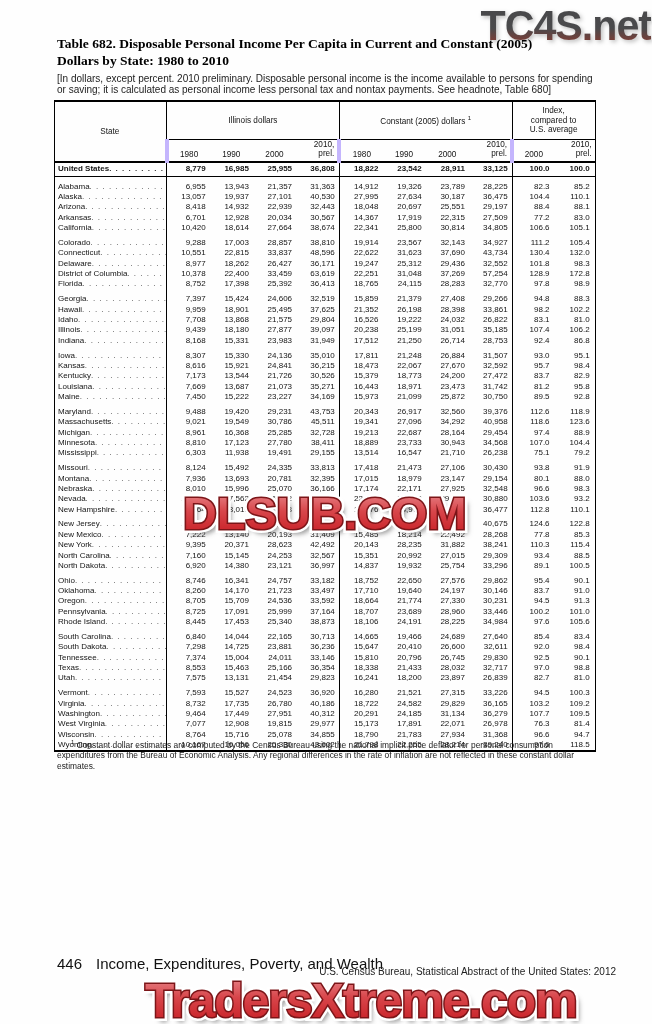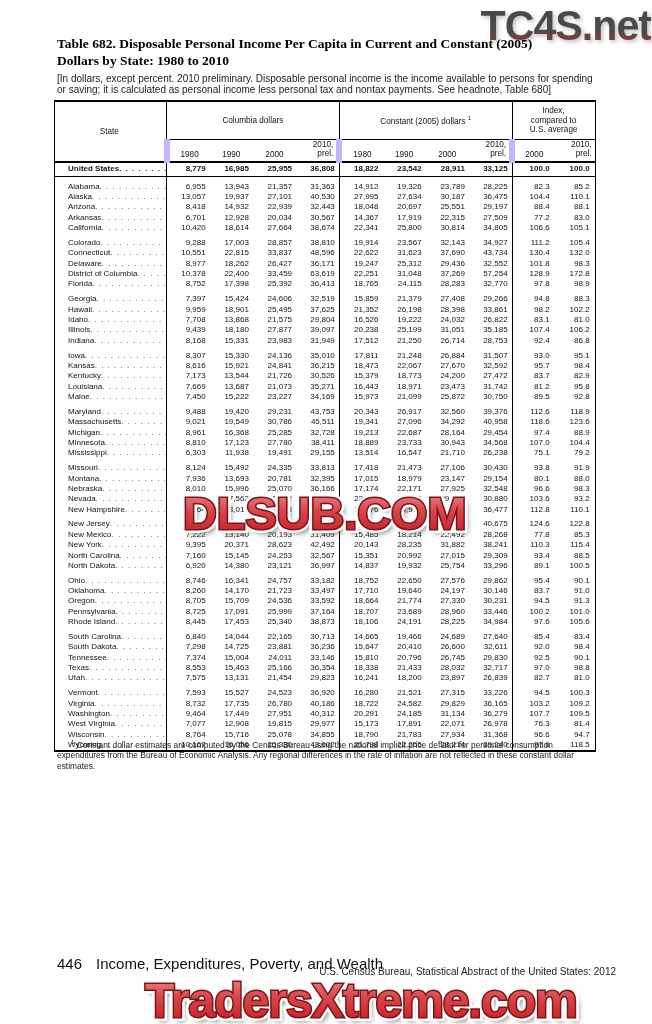--- a/index.html
+++ b/index.html
@@ -21,30 +21,30 @@
   col.c-i{width:41.5px;}
   th,td{padding:0;margin:0;white-space:nowrap;overflow:hidden;font-weight:400;}
   thead th{font-size:8.2px;line-height:9.5px;}
   th.state-h{border-left:1px solid #000;border-bottom:2px solid #000;
              text-align:center;vertical-align:middle;}
   th.grp{border-left:1px solid #000;border-bottom:1px solid #000;
          text-align:center;vertical-align:middle;height:37px;}
   th.grp.idx{white-space:pre-line;border-right:1px solid #000;}
   tr.years th{height:19px;border-bottom:2px solid #000;vertical-align:bottom;
               text-align:center;padding-bottom:2px;}
-  tr.years th.gl{border-left:6px solid #c4b5fd;}
+  tr.years th.gl{border-left:4px solid #c4b5fd;}
   tr.years th.pr{text-align:right;white-space:pre-line;padding-right:3px;line-height:8.8px;}
   tr.years th.last{border-right:1px solid #000;}
   tbody td{height:10.35px;line-height:10.35px;text-align:right;padding-right:4px;}
   tbody td.st{text-align:left;padding-right:0;border-left:1px solid #000;}
   tbody td.g{border-left:1px solid #000;}
   tbody td:last-child{border-right:1px solid #000;padding-right:5px;}
   tbody tr.gap td{padding-top:4.6px;}
   tbody tr.us td{font-weight:bold;border-bottom:1px solid #000;height:13px;}
-  .st .in{display:flex;align-items:flex-start;margin-left:10px;}
+  .st .in{display:flex;align-items:flex-start;}
   .st .nm{padding-left:3px;}
   .st .dots{flex:1;overflow:hidden;color:#333;letter-spacing:1px;}
   .st .dots::after{content:" . . . . . . . . . . . . . . . . . . . . . . . .";}
   
   .footnotes{position:absolute;left:57px;top:737px;width:540px;
              font-size:8.4px;line-height:10.6px;color:#1c1c1c;}
   .footnotes p{margin:0;}
   .footnotes .ind{text-indent:14px;}
   sup{font-size:6px;}
   .ital{font-style:italic;}
@@ -94,21 +94,21 @@
         <col class="c-n">
           <col class="c-n">
           <col class="c-n">
           <col class="c-n">
         <col class="c-i">
           <col class="c-i">
       </colgroup>
       <thead>
         <tr>
           <th class="state-h" rowspan="2">State</th>
-          <th class="grp" colspan="4"><span>Columbia dollars</span></th>
+          <th class="grp" colspan="4"><span>Illinois dollars</span></th>
           <th class="grp" colspan="4"><span>Constant (2005) dollars </span><sup>1</sup></th>
           <th class="grp idx" colspan="2">Index,
 compared to
 U.S. average</th>
         </tr>
         <tr class="years">
           <th class="gl">1980</th>
           <th>1990</th>
           <th>2000</th>
           <th class="pr">2010,

